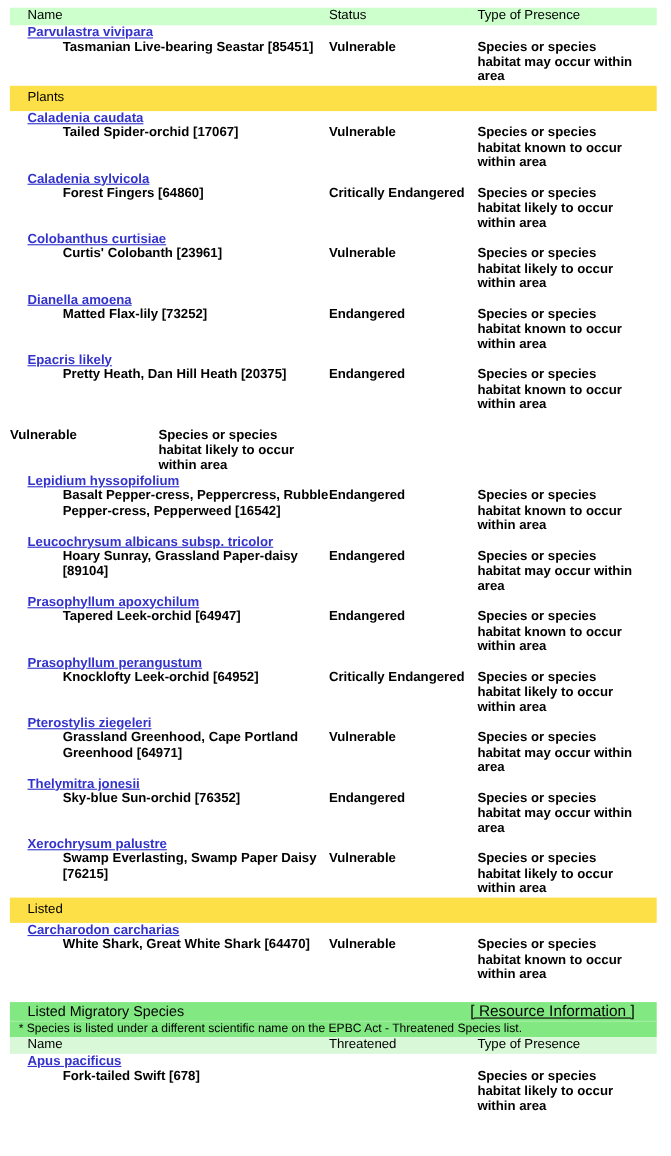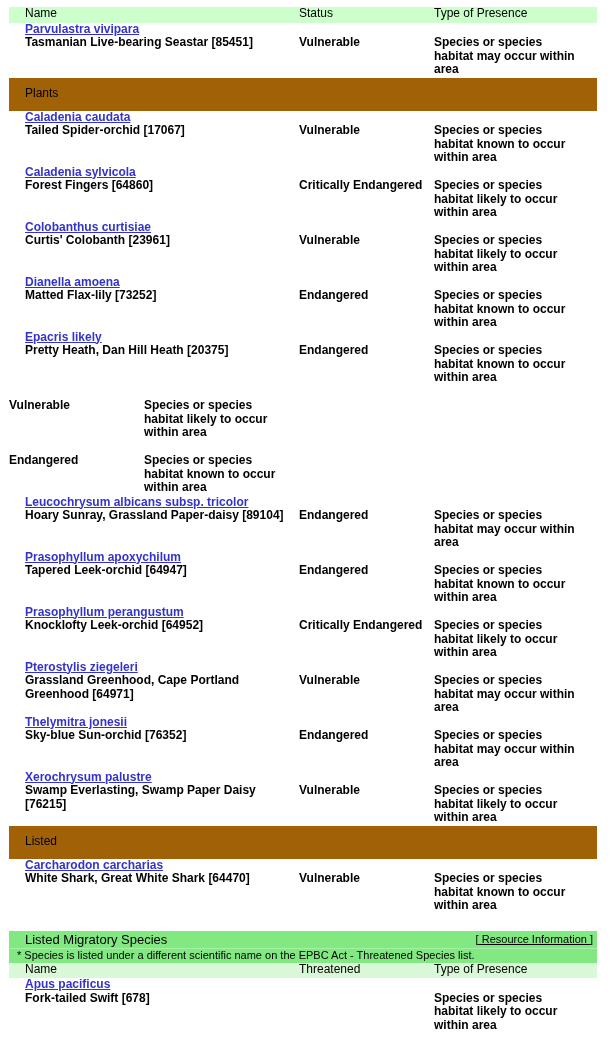--- a/index.html
+++ b/index.html
@@ -21,47 +21,47 @@
     align-items: flex-start;
   }
   .header-row.light2 { background: #d8f8d8; height: 15px; }
   .hcol { white-space: nowrap; }
   .hcol.c1 { width: 290px; padding-left: 16px; box-sizing: border-box; }
   .hcol.c2 { width: 135px; }
   .hcol.c3 { width: 147px; }
 
   
   .section-bar {
-    background: #a16207;
-    height: 33px;
+    background: #fde047;
+    height: 23px;
     display: flex; align-items: center;
     padding-left: 16px; box-sizing: border-box;
   }
 
   
   .species-row { display: flex; align-items: flex-start; min-height: 55px; font-weight: bold; }
   .col-name { width: 290px; padding-left: 16px; box-sizing: border-box; }
   .col-status { width: 135px; padding-top: 13.5px; box-sizing: border-box; }
   .col-presence { width: 147px; padding-top: 13.5px; box-sizing: border-box; }
   .sci-link { color: #3333cc; text-decoration: underline; }
-  .common-name { color: #000; }
+  .common-name { color: #000; margin-left: 32px; }
 
   
   .mig-table { margin-top: 17.5px; }
   .title-band {
     background: #82e882;
     height: 18px;
     display: flex; align-items: center; justify-content: space-between;
-    padding: 0 4px 0 16px; box-sizing: border-box;
+    padding: 0 20px 0 16px; box-sizing: border-box;
     border-bottom: 1px solid #a8f0a8;
   }
   .title-band .title-text { font-size: 13px; }
   .resource-link {
     color: #000; text-decoration: underline;
-    font-size: 11px; cursor: pointer; white-space: nowrap;
+    font-size: 14px; cursor: pointer; white-space: nowrap;
   }
   .note-band {
     background: #82e882;
     height: 14px;
     display: flex; align-items: center;
     padding-left: 8px; box-sizing: border-box;
     font-size: 11px;
   }
 </style>
 </head>
@@ -133,20 +133,24 @@
     <div class="col-status">Endangered</div>
     <div class="col-presence">Species or species habitat known to occur within area</div>
   </div>
 
   <div class="species-row">
     <div class="col-status">Vulnerable</div>
     <div class="col-presence">Species or species habitat likely to occur within area</div>
   </div>
 
   <div class="species-row">
+    <div class="col-name">
+      <a class="sci-link" href="#">Lepidium hyssopifolium</a>
+      <div class="common-name">Basalt Pepper-cress, Peppercress, Rubble Pepper-cress, Pepperweed [16542]</div>
+    </div>
     <div class="col-status">Endangered</div>
     <div class="col-presence">Species or species habitat known to occur within area</div>
   </div>
 
   <div class="species-row">
     <div class="col-name">
       <a class="sci-link" href="#">Leucochrysum albicans subsp. tricolor</a>
       <div class="common-name">Hoary Sunray, Grassland Paper-daisy [89104]</div>
     </div>
     <div class="col-status">Endangered</div>

